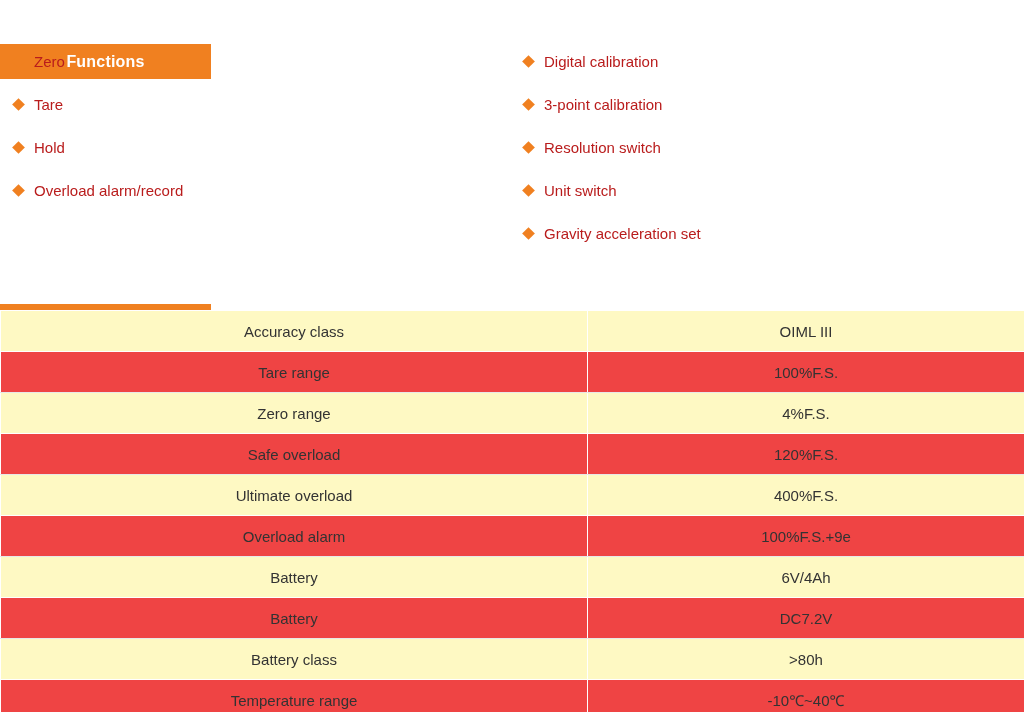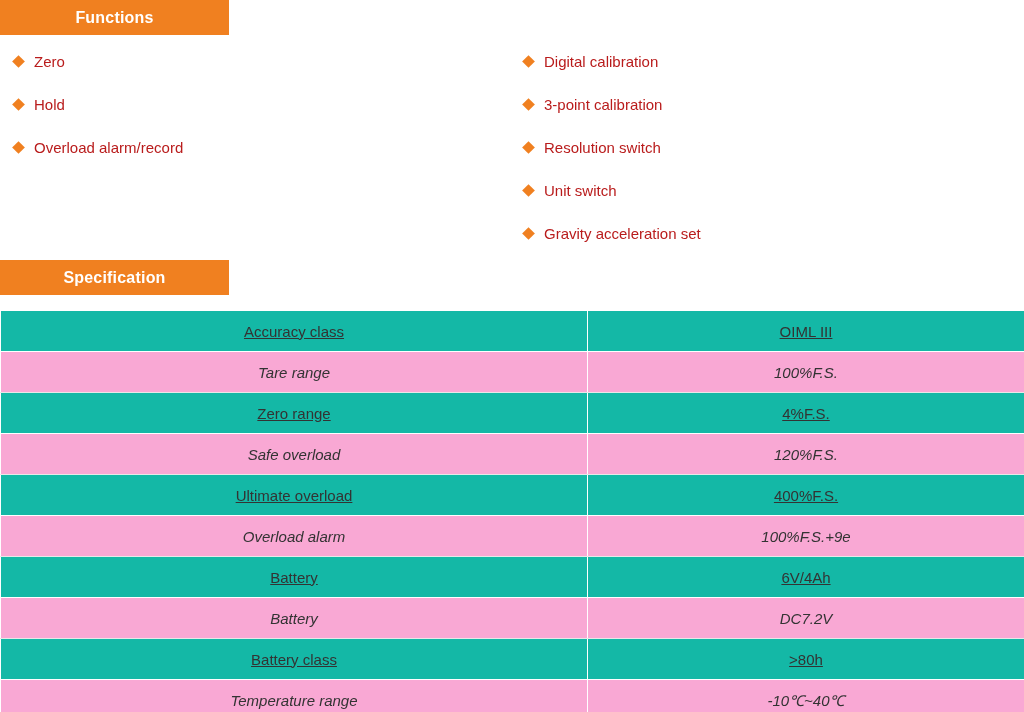--- a/index.html
+++ b/index.html
@@ -16,30 +16,31 @@
   }
   .page {
     position: relative;
     width: 1024px;
     height: 712px;
   }
 
   
   .section-header {
     box-sizing: border-box;
-    width: 229px;
+    width: 211px;
     height: 35px;
     background: #f08020;
     display: flex;
     align-items: center;
     justify-content: center;
     color: #ffffff;
     font-size: 16px;
     font-weight: bold;
     letter-spacing: 0.2px;
+    margin-top: 44px;
   }
   #functions-header {
     position: absolute;
     left: 0;
     top: 0;
   }
   #spec-header {
     position: absolute;
     left: 0;
     top: 260px;
@@ -93,39 +94,43 @@
     height: 40px;
     font-size: 15px;
     color: #333333;
     text-align: center;
     vertical-align: middle;
     border: 1px solid #ffffff;
     padding: 0;
   }
   .spec-table col.c1 { width: 587px; }
   .spec-table col.c2 { width: 437px; }
-  .spec-table tr.odd td { background: #14b8a6; text-decoration: underline; }
-  .spec-table tr.even td { background: #f9a8d4; font-style: italic; }
+  .spec-table tr.odd td { background: #fef9c3; }
+  .spec-table tr.even td { background: #ef4444; }
   .spec-table tr.even td { border-bottom: 1px solid #e8e8e8; border-top: 1px solid #e8e8e8; }
 </style>
 </head>
 <body>
 
 <div class="page">
 
   <div class="section-header" id="functions-header">
     <span>Functions</span>
   </div>
 
   <div class="functions-wrap">
 
     <div class="func-col left">
       <div class="func-item">
         <span class="diamond"></span>
         <span class="func-label">Zero</span>
+      </div>
+      <div class="func-item">
+        <span class="diamond"></span>
+        <span class="func-label">Tare</span>
       </div>
       <div class="func-item">
         <span class="diamond"></span>
         <span class="func-label">Hold</span>
       </div>
       <div class="func-item">
         <span class="diamond"></span>
         <span class="func-label">Overload alarm/record</span>
       </div>
     </div>

